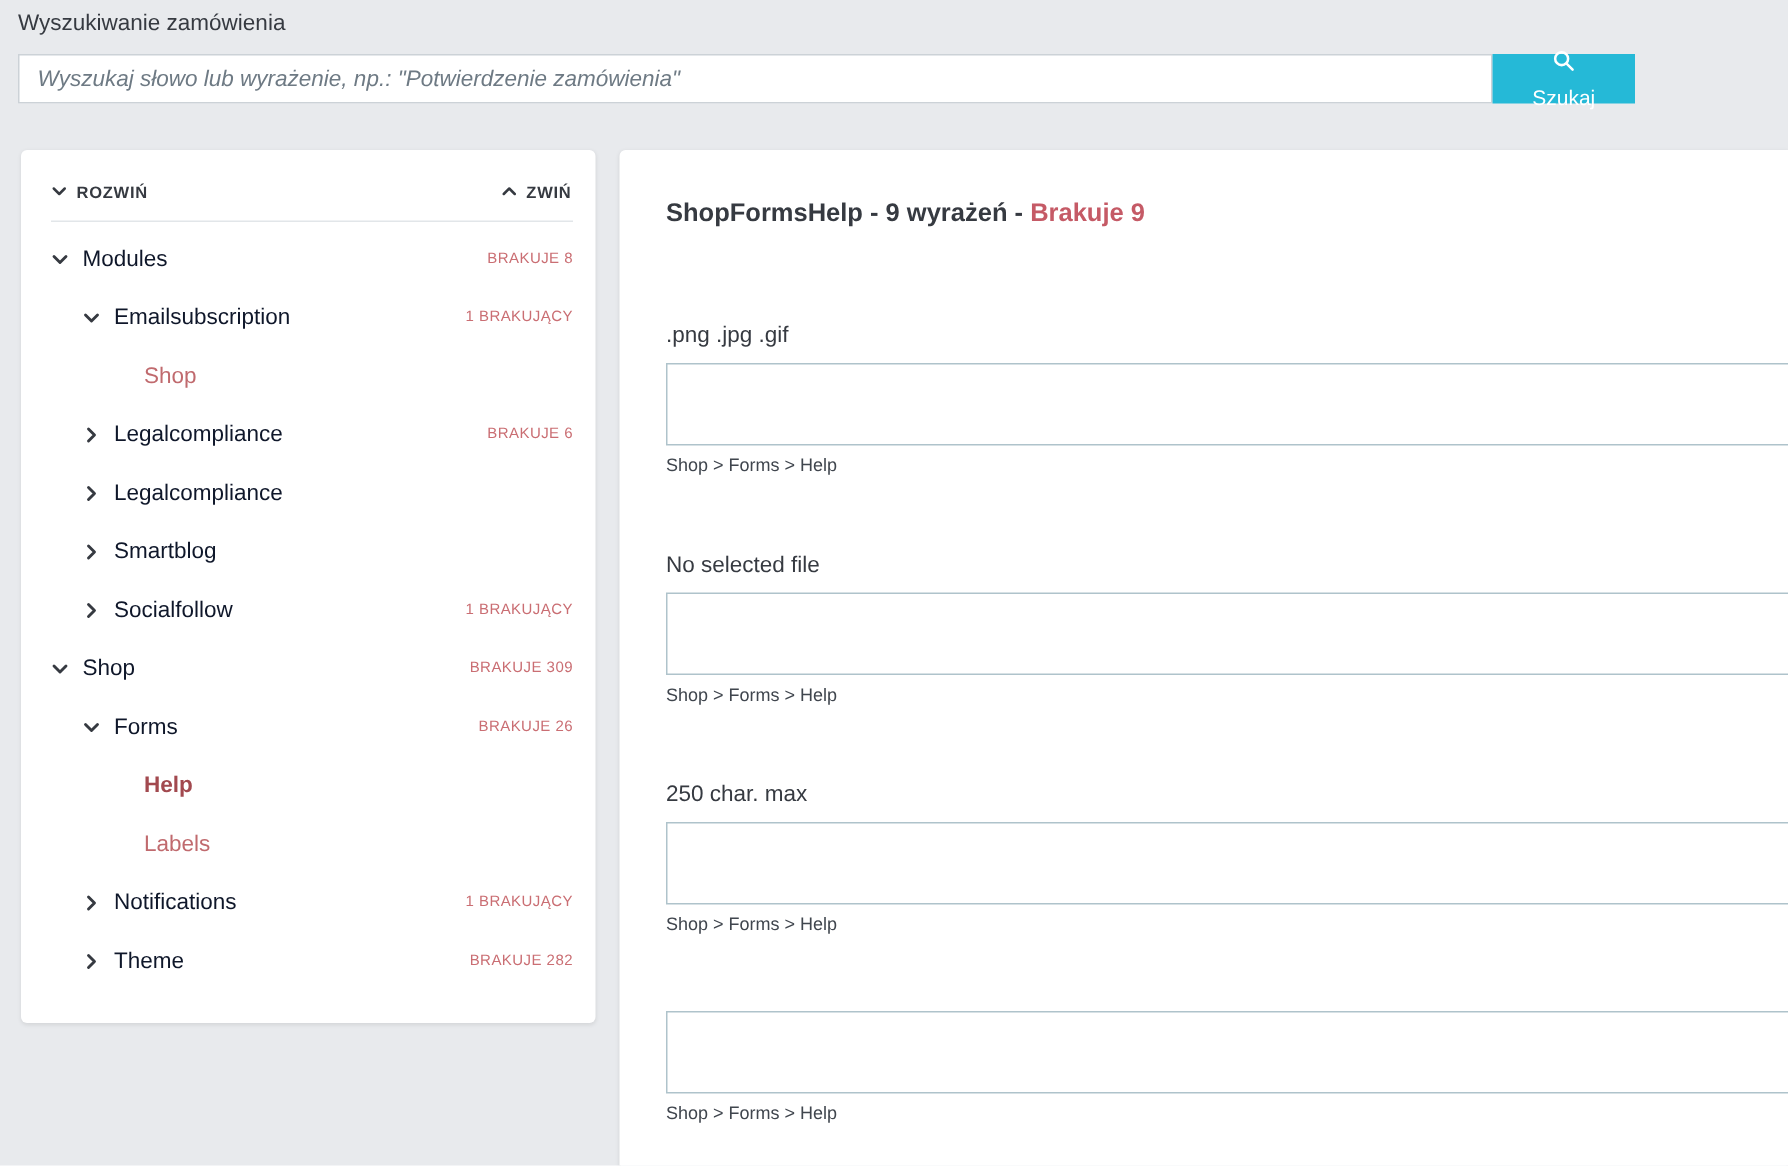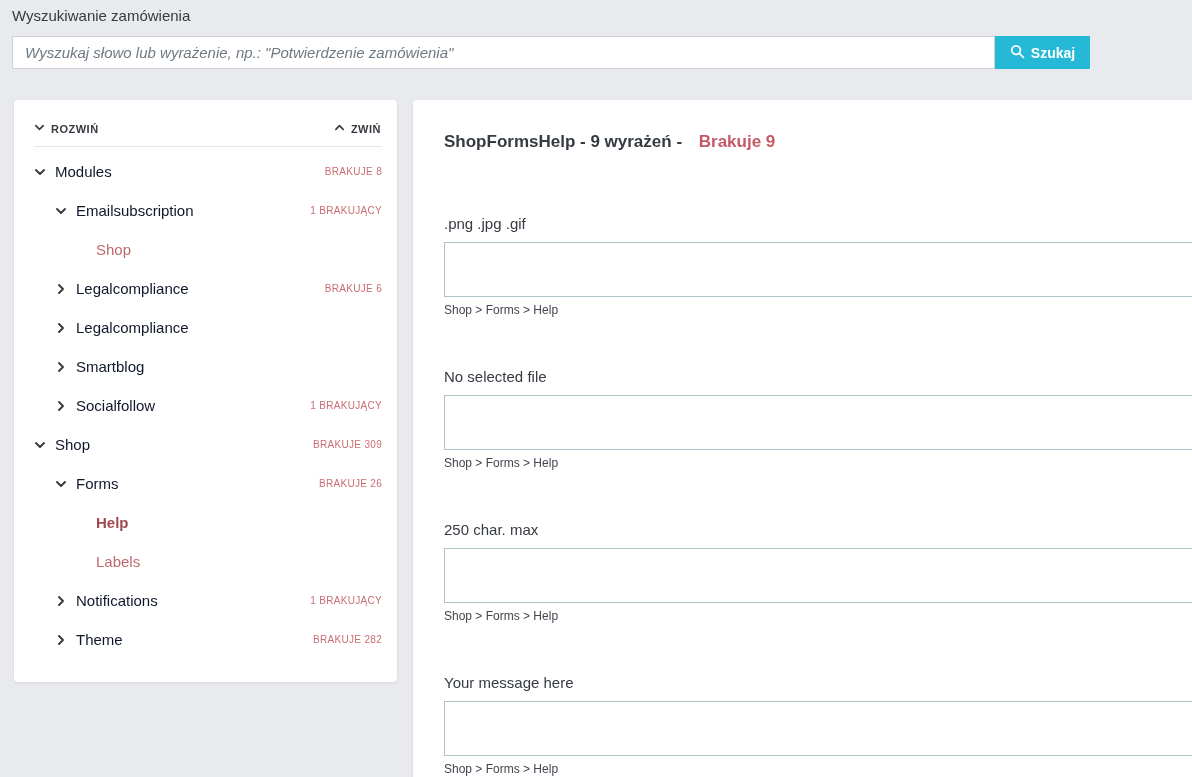--- a/index.html
+++ b/index.html
@@ -15,23 +15,24 @@
   .page-title { font-size: 15px; font-weight: 400; color: #363a41; }
   .search-row { display: flex; margin-top: 12px; width: 1078px; height: 33px; }
   .search-input {
     flex: 1; height: 33px; border: 1px solid #ccd2d7; background: #ffffff;
     padding: 0 12px; font-size: 15px; color: #363a41; outline: none;
     font-family: "Liberation Sans", "DejaVu Sans", sans-serif;
   }
   .search-input::placeholder { font-style: italic; color: #6e7a84; opacity: 1; }
   .search-btn {
     width: 95px; height: 33px; border: none; cursor: pointer;
-    background: #25b9d7; color: #fff; font-size: 14px; font-weight: 700;
+    background: #25b9d7; color: #fff; font-size: 14px; font-weight: 400;
     display: flex; align-items: center; justify-content: center; gap: 6px;
     font-family: "Liberation Sans", "DejaVu Sans", sans-serif;
+    flex-direction: column;
   }
 
   
   .content { display: flex; align-items: flex-start; margin: 31px 0 0 14px; gap: 16px; }
 
   .tree-card {
     width: 383px; height: 582px; background: #fff; border-radius: 4px;
     box-shadow: 0 1px 3px rgba(0,0,0,.09);
     padding: 20px 15px 20px 20px; flex-shrink: 0;
   }
@@ -57,21 +58,21 @@
     margin-left: auto; font-size: 10px; color: #ca6e73;
     letter-spacing: .3px; white-space: nowrap; padding-left: 8px;
   }
 
   .main-card {
     flex: 1; min-height: 681px; background: #fff;
     border-radius: 4px 0 0 0; box-shadow: 0 1px 3px rgba(0,0,0,.09);
     padding: 32px 0 60px 31px;
   }
   .domain-title { font-size: 17px; font-weight: 700; color: #363a41; }
-  .domain-title .missing { color: #c55a66; margin-left: 12px; }
+  .domain-title .missing { color: #c55a66; }
 
   .field { margin-top: 51px; }
   .field:first-child { margin-top: 63px; }
   .field-label { display: block; font-size: 15px; color: #363a41; margin-bottom: 10px; }
   .field-input {
     display: block; width: calc(100% + 8px); height: 55px;
     border: 1px solid #afc3cb; background: #fff; resize: none;
     font-family: "Liberation Sans", "DejaVu Sans", sans-serif;
     font-size: 14px; color: #363a41; padding: 6px 10px; outline: none;
   }
@@ -239,20 +240,19 @@
     <label class="field-label">No selected file</label>
     <textarea class="field-input" style=""></textarea>
     <div class="field-crumb">Shop &gt; Forms &gt; Help</div>
   </div>
         <div class="field">
     <label class="field-label">250 char. max</label>
     <textarea class="field-input" style=""></textarea>
     <div class="field-crumb">Shop &gt; Forms &gt; Help</div>
   </div>
         <div class="field">
-    <label class="field-label">Your message here</label>
     <textarea class="field-input" style=""></textarea>
     <div class="field-crumb">Shop &gt; Forms &gt; Help</div>
   </div>
       </div>
   </main>
 
 </div>
 
 </body></html>

